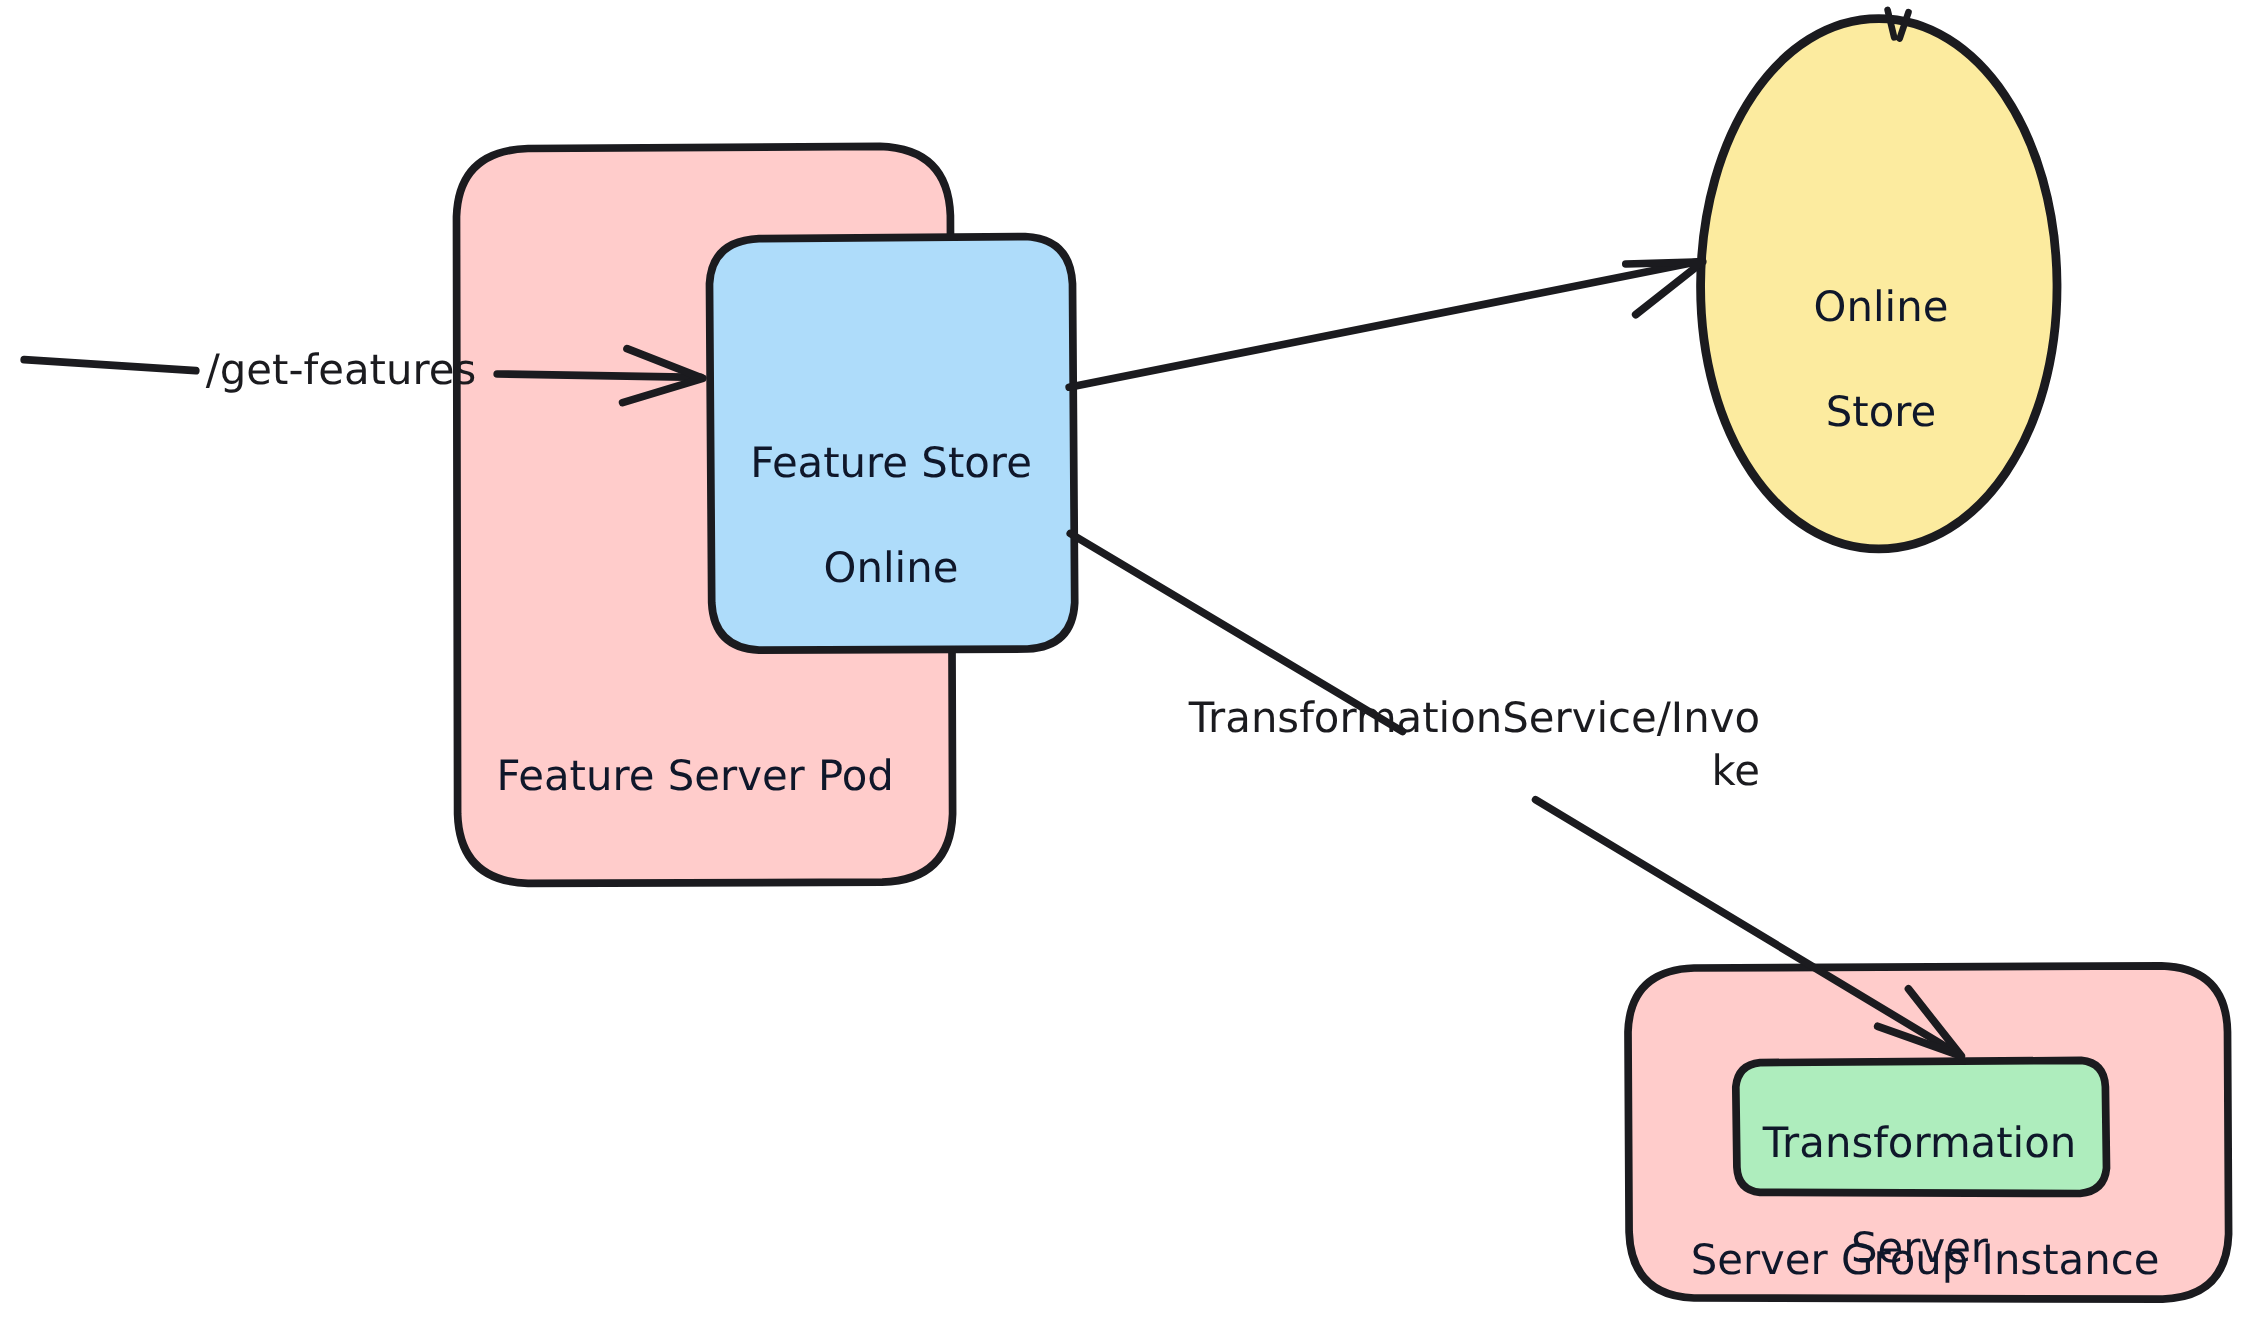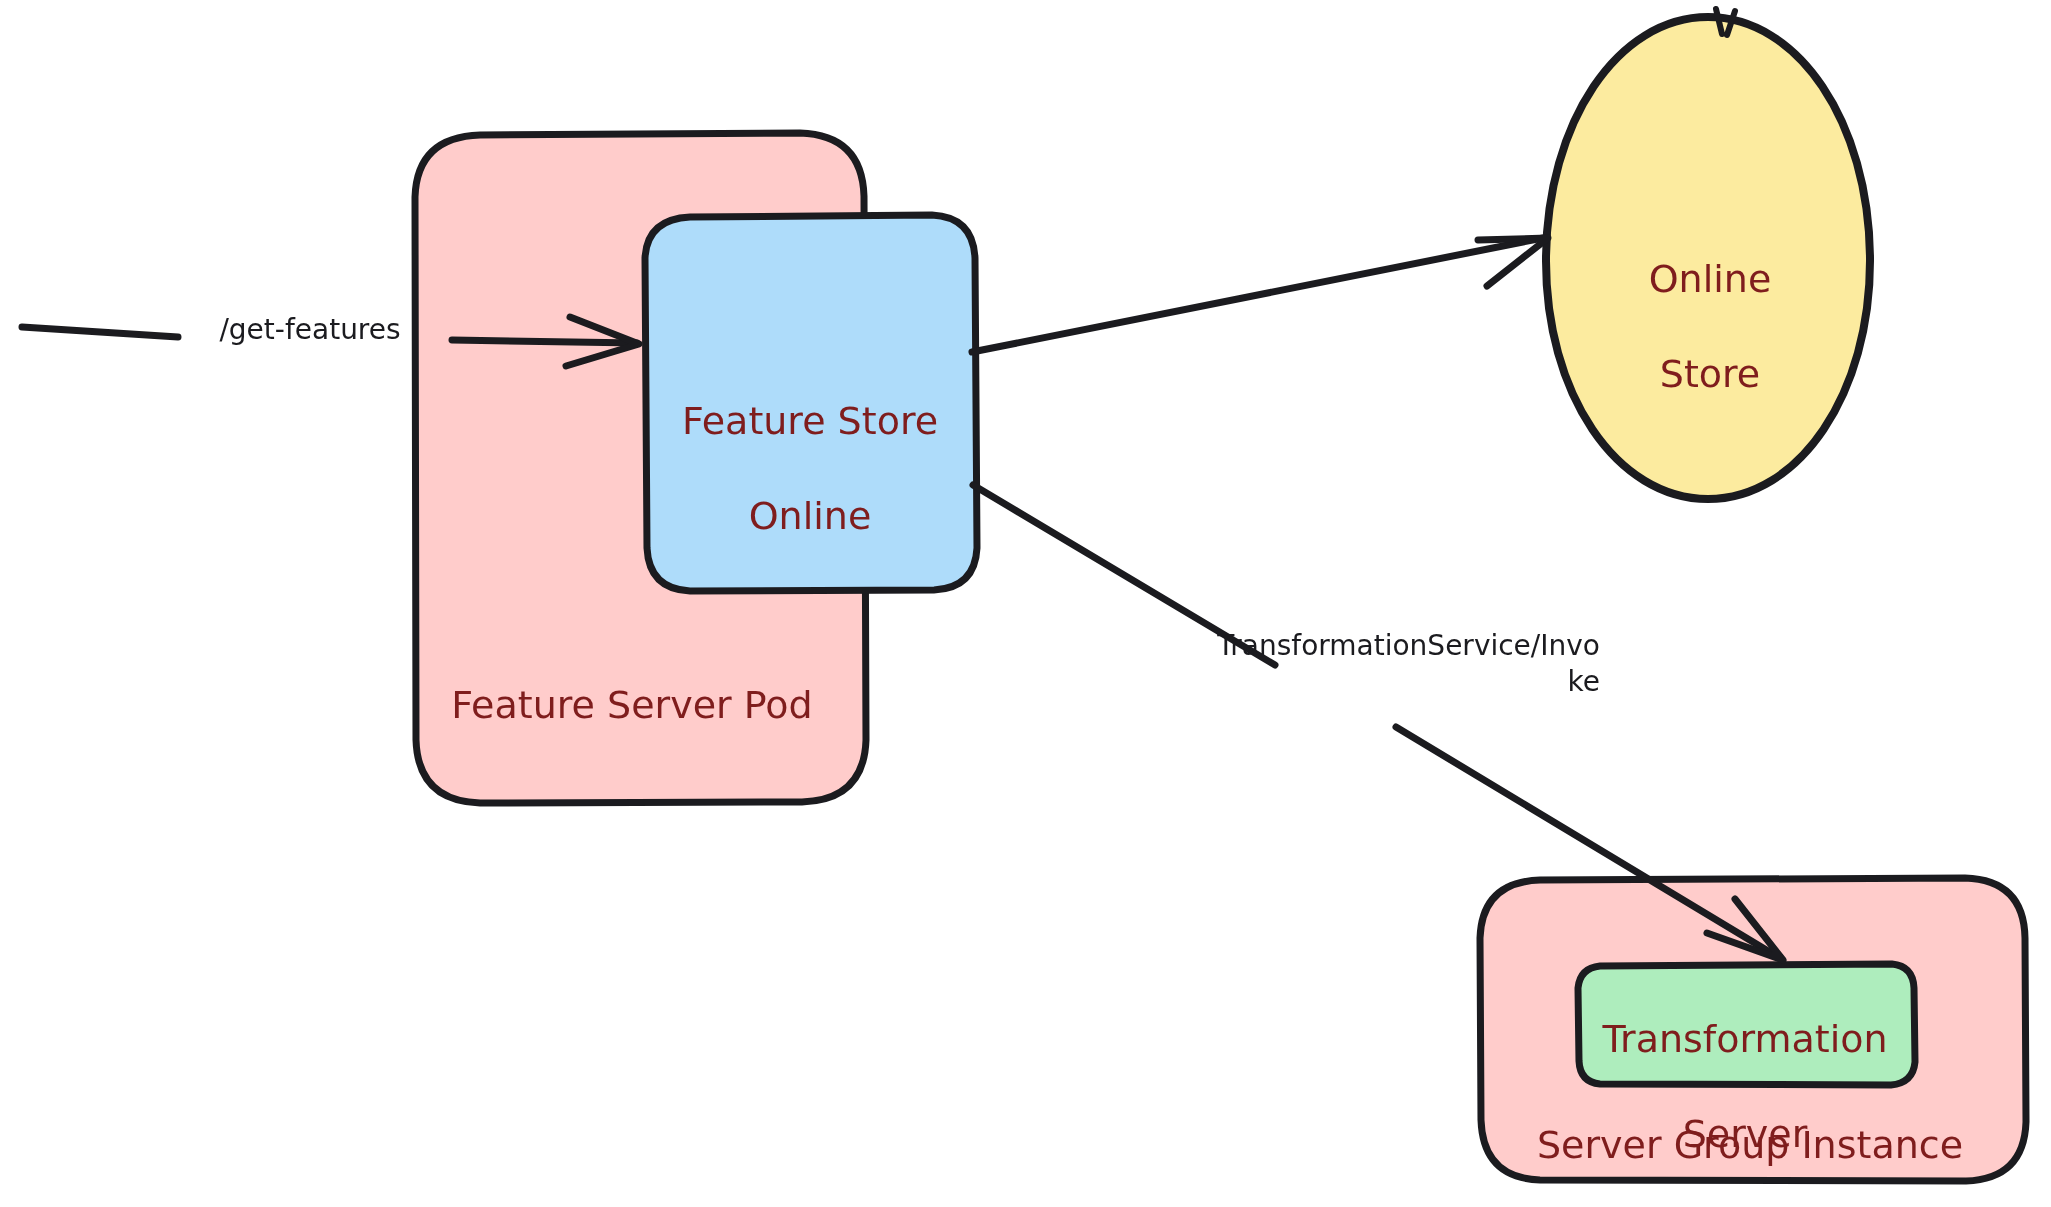--- a/index.html
+++ b/index.html
@@ -20,21 +20,21 @@
   }
   #diagram-svg {
     position: absolute;
     left: 0;
     top: 0;
     width: 2051px;
     height: 1207px;
   }
   .node-label {
     position: absolute;
-    color: #7f1d1d;
+    color: #0f172a;
     font-family: "DejaVu Sans", sans-serif;
     text-align: center;
     line-height: 1.25;
     white-space: pre-line;
     pointer-events: none;
     user-select: none;
   }
   .label-fs-process {
     left: 645px;
     top: 350px;
@@ -62,21 +62,21 @@
   .label-server-group {
     left: 1490px;
     top: 1122px;
     width: 520px;
     font-size: 38px;
   }
   .edge-label {
     position: absolute;
     color: #1b1b1f;
     font-family: "DejaVu Sans", sans-serif;
-    font-size: 28px;
+    font-size: 38px;
     text-align: center;
     line-height: 1.3;
     background: transparent;
     pointer-events: none;
     user-select: none;
   }
   .label-get-features {
     left: 170px;
     top: 312px;
     width: 280px;

